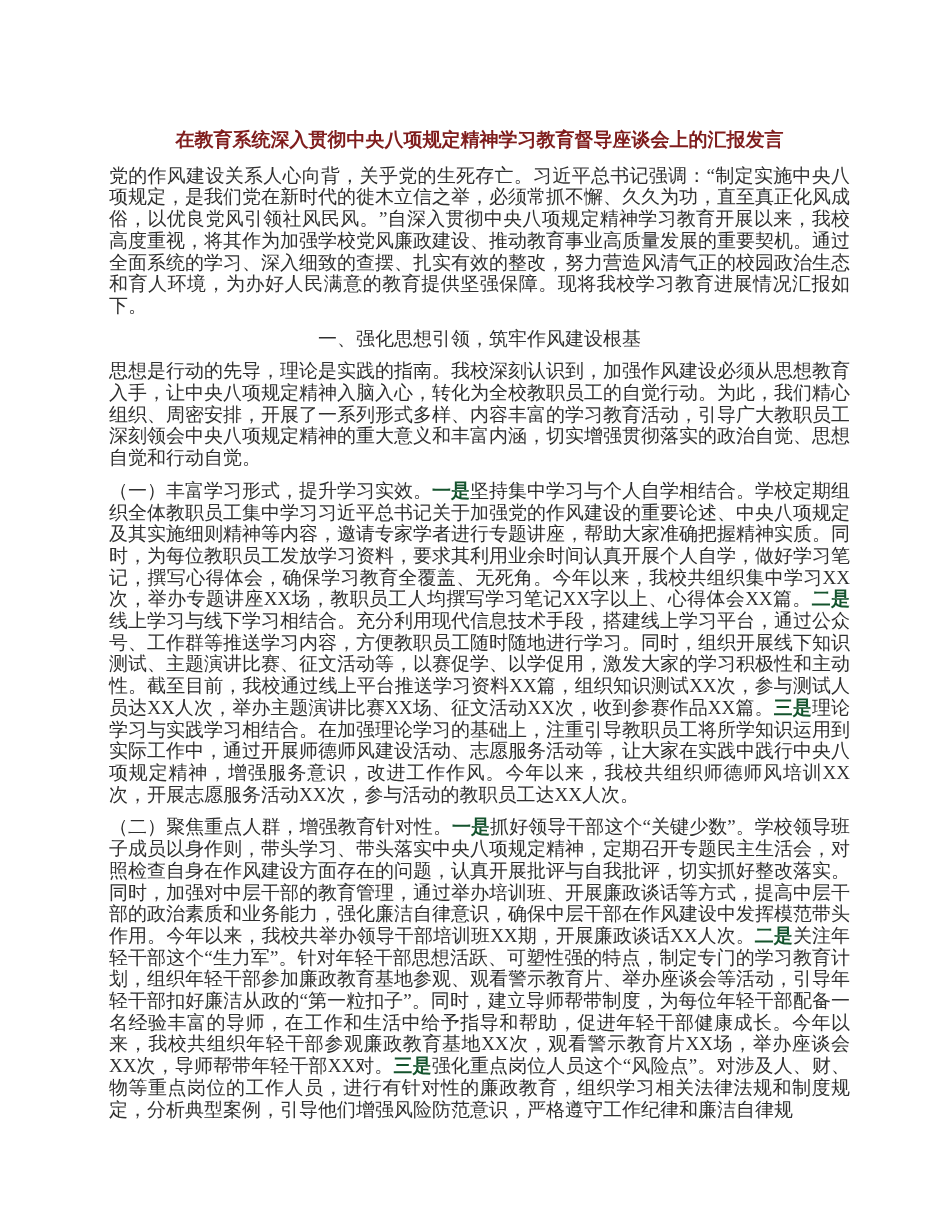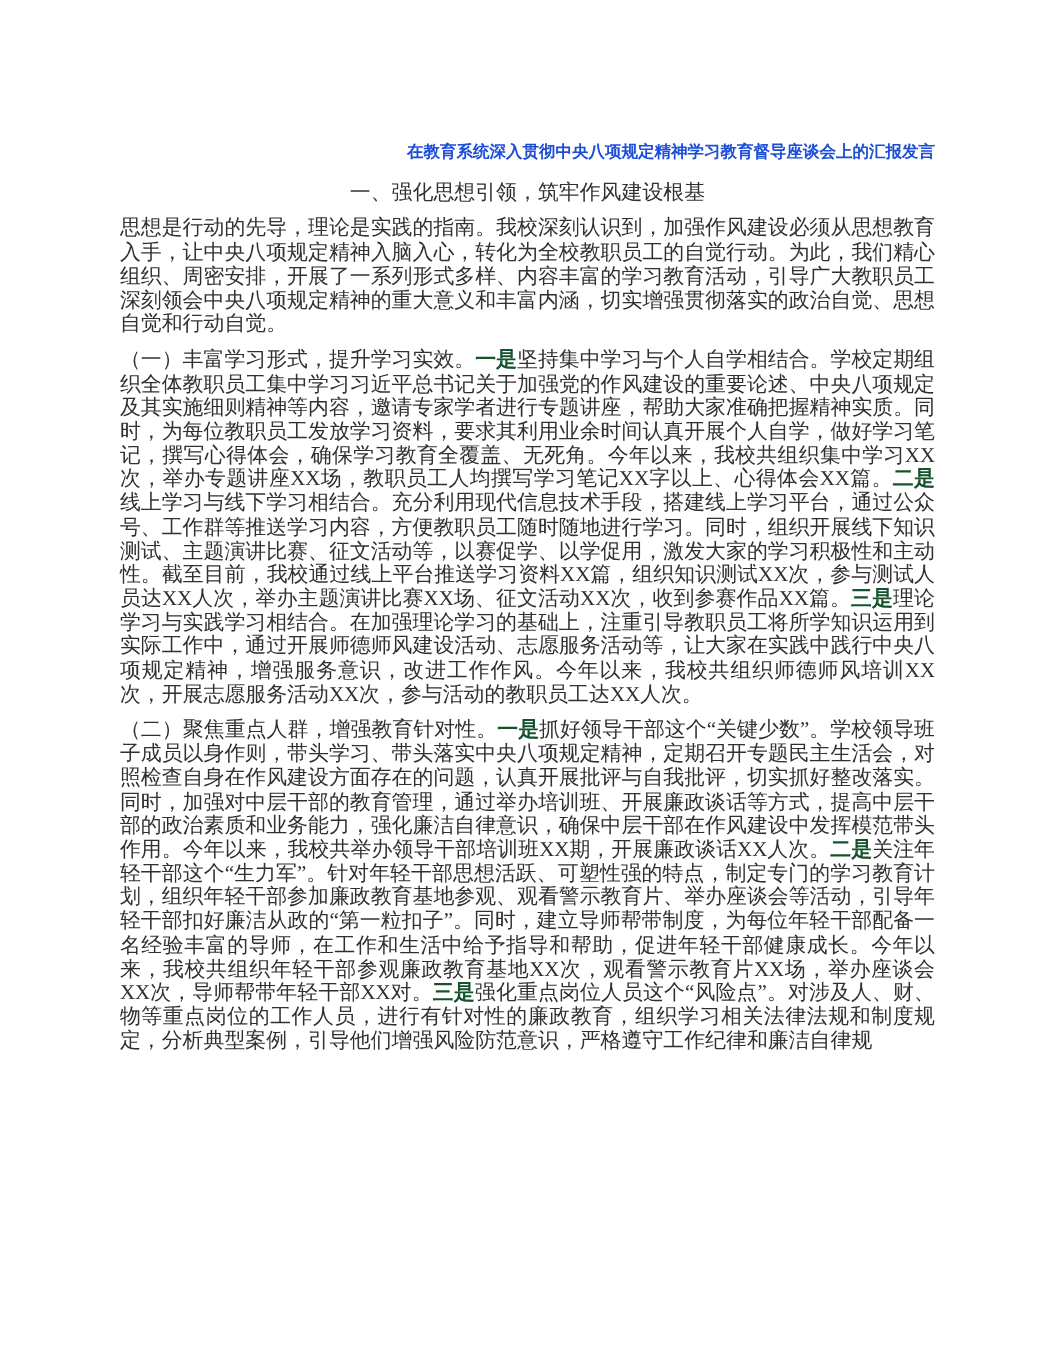--- a/index.html
+++ b/index.html
@@ -27,25 +27,25 @@
     left: 109px;
     top: 129px;
     width: 741px;
     color: #303030;
     font-size: 19px;
     line-height: 21.7px;
     text-align: justify;
   }
   .doc-title {
     font-weight: 700;
-    color: #1d4ed8;
-    font-size: 15px;
+    color: #7f1d1d;
+    font-size: 19px;
     line-height: 21.7px;
     margin: 0 0 14px 0;
-    text-align: right;
+    text-align: center;
   }
   .para {
     margin: 0 0 11px 0;
   }
   .para:last-child {
     margin-bottom: 12px;
   }
   .heading {
     text-align: center;
   }
@@ -57,19 +57,20 @@
     color: #14532d;
   }
 </style>
 </head>
 <body>
 
 <div class="doc-page">
   <div class="doc-content">
     <h1 class="doc-title">在教育系统深入贯彻中央八项规定精神学习教育督导座谈会上的汇报发言</h1>
     <div>
+        <p class="para"><span class="run">党的作风建设关系人心向背，关乎党的生死存亡。习近平总书记强调：“制定实施中央八项规定，是我们党在新时代的徙木立信之举，必须常抓不懈、久久为功，直至真正化风成俗，以优良党风引领社风民风。”自深入贯彻中央八项规定精神学习教育开展以来，我校高度重视，将其作为加强学校党风廉政建设、推动教育事业高质量发展的重要契机。通过全面系统的学习、深入细致的查摆、扎实有效的整改，努力营造风清气正的校园政治生态和育人环境，为办好人民满意的教育提供坚强保障。现将我校学习教育进展情况汇报如下。</span></p>
         <p class="para heading"><span class="run">一、强化思想引领，筑牢作风建设根基</span></p>
         <p class="para"><span class="run">思想是行动的先导，理论是实践的指南。我校深刻认识到，加强作风建设必须从思想教育入手，让中央八项规定精神入脑入心，转化为全校教职员工的自觉行动。为此，我们精心组织、周密安排，开展了一系列形式多样、内容丰富的学习教育活动，引导广大教职员工深刻领会中央八项规定精神的重大意义和丰富内涵，切实增强贯彻落实的政治自觉、思想自觉和行动自觉。</span></p>
         <p class="para"><span class="run">（一）丰富学习形式，提升学习实效。</span><span class="run bold">一是</span><span class="run">坚持集中学习与个人自学相结合。学校定期组织全体教职员工集中学习习近平总书记关于加强党的作风建设的重要论述、中央八项规定及其实施细则精神等内容，邀请专家学者进行专题讲座，帮助大家准确把握精神实质。同时，为每位教职员工发放学习资料，要求其利用业余时间认真开展个人自学，做好学习笔记，撰写心得体会，确保学习教育全覆盖、无死角。今年以来，我校共组织集中学习XX次，举办专题讲座XX场，教职员工人均撰写学习笔记XX字以上、心得体会XX篇。</span><span class="run bold">二是</span><span class="run">线上学习与线下学习相结合。充分利用现代信息技术手段，搭建线上学习平台，通过公众号、工作群等推送学习内容，方便教职员工随时随地进行学习。同时，组织开展线下知识测试、主题演讲比赛、征文活动等，以赛促学、以学促用，激发大家的学习积极性和主动性。截至目前，我校通过线上平台推送学习资料XX篇，组织知识测试XX次，参与测试人员达XX人次，举办主题演讲比赛XX场、征文活动XX次，收到参赛作品XX篇。</span><span class="run bold">三是</span><span class="run">理论学习与实践学习相结合。在加强理论学习的基础上，注重引导教职员工将所学知识运用到实际工作中，通过开展师德师风建设活动、志愿服务活动等，让大家在实践中践行中央八项规定精神，增强服务意识，改进工作作风。今年以来，我校共组织师德师风培训XX次，开展志愿服务活动XX次，参与活动的教职员工达XX人次。</span></p>
         <p class="para"><span class="run">（二）聚焦重点人群，增强教育针对性。</span><span class="run bold">一是</span><span class="run">抓好领导干部这个“关键少数”。学校领导班子成员以身作则，带头学习、带头落实中央八项规定精神，定期召开专题民主生活会，对照检查自身在作风建设方面存在的问题，认真开展批评与自我批评，切实抓好整改落实。同时，加强对中层干部的教育管理，通过举办培训班、开展廉政谈话等方式，提高中层干部的政治素质和业务能力，强化廉洁自律意识，确保中层干部在作风建设中发挥模范带头作用。今年以来，我校共举办领导干部培训班XX期，开展廉政谈话XX人次。</span><span class="run bold">二是</span><span class="run">关注年轻干部这个“生力军”。针对年轻干部思想活跃、可塑性强的特点，制定专门的学习教育计划，组织年轻干部参加廉政教育基地参观、观看警示教育片、举办座谈会等活动，引导年轻干部扣好廉洁从政的“第一粒扣子”。同时，建立导师帮带制度，为每位年轻干部配备一名经验丰富的导师，在工作和生活中给予指导和帮助，促进年轻干部健康成长。今年以来，我校共组织年轻干部参观廉政教育基地XX次，观看警示教育片XX场，举办座谈会XX次，导师帮带年轻干部XX对。</span><span class="run bold">三是</span><span class="run">强化重点岗位人员这个“风险点”。对涉及人、财、物等重点岗位的工作人员，进行有针对性的廉政教育，组织学习相关法律法规和制度规定，分析典型案例，引导他们增强风险防范意识，严格遵守工作纪律和廉洁自律规</span></p>
       </div>
   </div>
 </div>
 
 </body></html>

